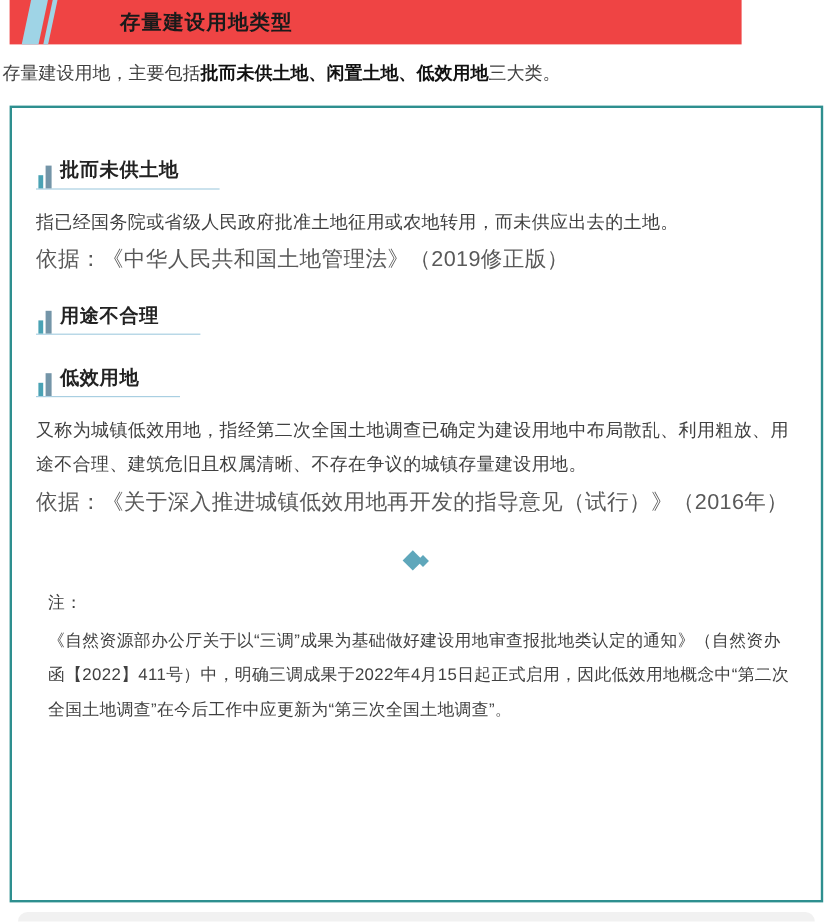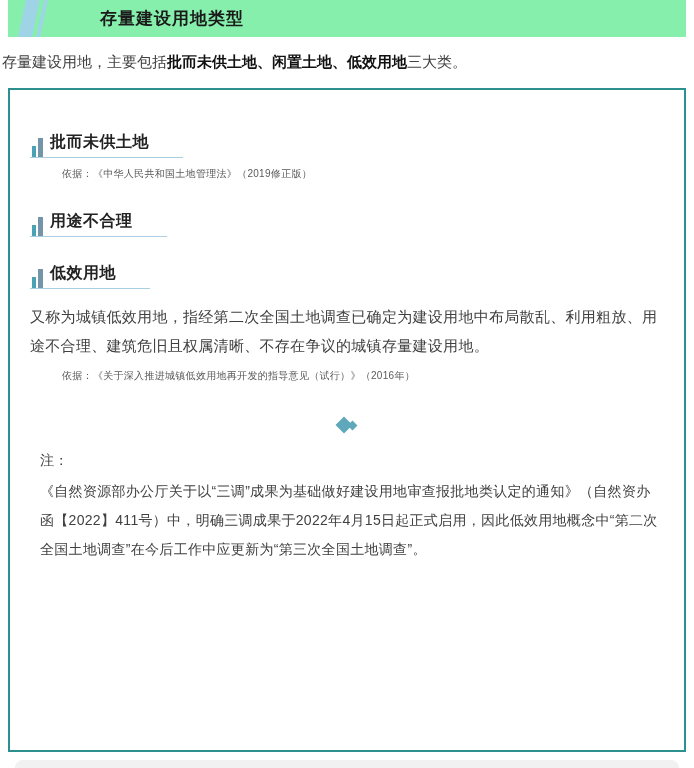--- a/index.html
+++ b/index.html
@@ -9,23 +9,23 @@
     height: 768px;
     font-family: "Liberation Sans", "DejaVu Sans", sans-serif;
     color: #404040;
     overflow: hidden;
   }
 
   
   .header-bar {
     position: relative;
     margin-left: 8px;
-    width: 678px;
-    height: 37px;
-    background: #86efac;
+    width: 610px;
+    height: 37px;
+    background: #ef4444;
     text-align: right;
   }
   .slash-wrap {
     position: absolute;
     left: 14px;
     top: 0;
     height: 37px;
     display: flex;
   }
   .slash-a {
@@ -96,25 +96,24 @@
   }
   .section-body {
     margin-top: 13px;
     font-size: 15px;
     line-height: 29px;
     color: #404040;
     letter-spacing: 0.3px;
   }
   .section-basis {
     margin-top: 5px;
-    font-size: 10px;
+    font-size: 18px;
     line-height: 22px;
     color: #595959;
     letter-spacing: 0.3px;
-    margin-left: 32px;
   }
 
   
   .deco {
     margin: 30px 0 14px 0;
     height: 16px;
     display: flex;
     justify-content: center;
     align-items: center;
   }
@@ -165,20 +164,21 @@
 <div class="main-box">
 
   <div class="section">
     <div class="section-head">
       <span class="marker">
           <span class="bar-s"></span>
           <span class="bar-t"></span>
         </span>
       <span class="section-title">批而未供土地</span>
     </div>
+    <div class="section-body">指已经国务院或省级人民政府批准土地征用或农地转用，而未供应出去的土地。</div>
     <div class="section-basis">依据：《中华人民共和国土地管理法》（2019修正版）</div>
   </div>
 
   <div class="section">
     <div class="section-head">
       <span class="marker">
           <span class="bar-s"></span>
           <span class="bar-t"></span>
         </span>
       <span class="section-title">用途不合理</span>

